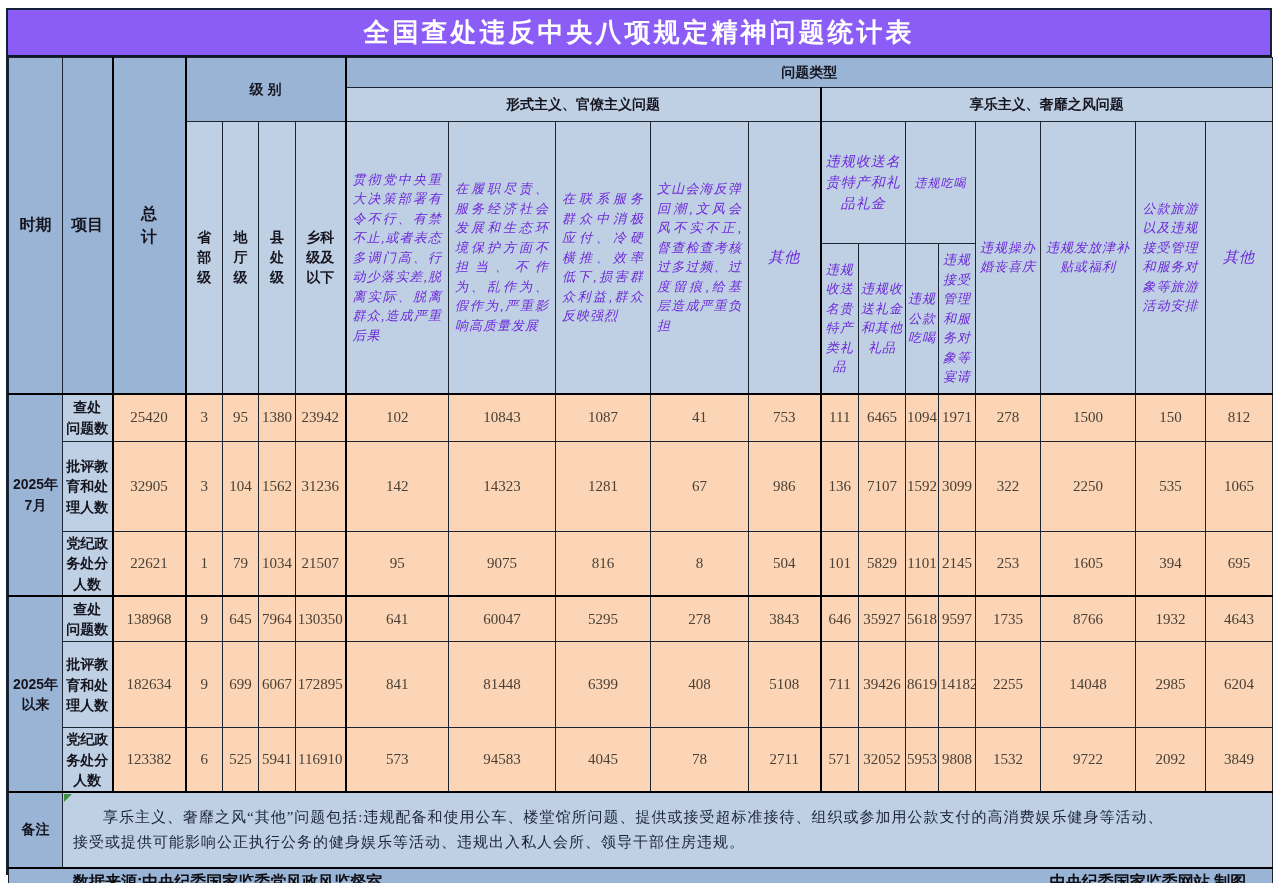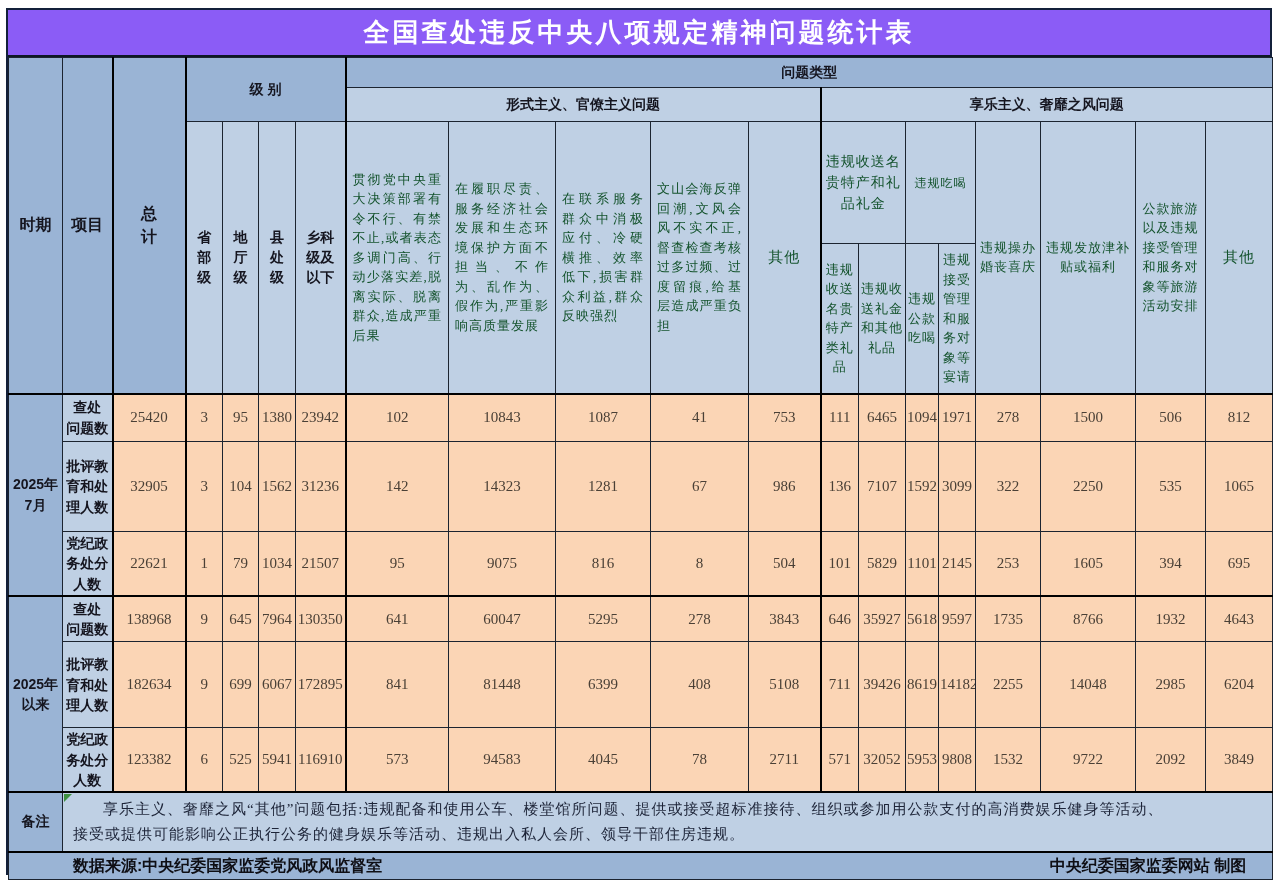--- a/index.html
+++ b/index.html
@@ -21,33 +21,34 @@
   td{
     border:1px solid #1c2430;text-align:center;vertical-align:middle;
     padding:1px;box-sizing:border-box;overflow:hidden;
   }
   .mid{background:#9AB4D5;}
   .lt{background:#BFD0E4;margin-left:44px;}
   .hdr{font-weight:bold;font-size:14px;color:#15151f;}
   .hdr-big{font-weight:bold;font-size:16px;color:#15151f;}
   .kai{
     font-family:"Liberation Serif","DejaVu Serif",serif;
-    font-weight:normal;font-size:13px;color:#14532d;line-height:1.5;
+    font-weight:normal;font-size:13px;color:#6d28d9;line-height:1.5;
     letter-spacing:1px;
+    font-style:italic;
   }
   .longtext{text-align:justify;padding:3px 6px;}
   .num{
     background:#FBD5B5;
     font-family:"Liberation Serif","DejaVu Serif",serif;
     font-size:15px;color:#4a4036;
   }
   .pre{white-space:pre-line;line-height:1.45;}
   .hl{border-left:2px solid #000;}
   .ht{border-top:2px solid #000;}
-  .note-cell{position:relative;text-align:left;padding:4px 10px;}
+  .note-cell{position:relative;text-align:left;padding:12px 10px;}
   .note-text{
     font-family:"Liberation Serif","DejaVu Serif",serif;
     font-size:15px;color:#1d2438;line-height:1.65;letter-spacing:1px;
   }
   .note-indent{text-indent:2em;}
   .corner-marker{
     position:absolute;left:1px;top:1px;width:0;height:0;
     border-top:8px solid #3F9142;border-right:8px solid transparent;
   }
   .src-bar{
@@ -148,21 +149,21 @@
       <td class="num ht">10843</td>
       <td class="num ht">1087</td>
       <td class="num ht">41</td>
       <td class="num ht">753</td>
       <td class="num ht hl">111</td>
       <td class="num ht">6465</td>
       <td class="num ht">1094</td>
       <td class="num ht">1971</td>
       <td class="num ht">278</td>
       <td class="num ht">1500</td>
-      <td class="num ht">506</td>
+      <td class="num ht">150</td>
       <td class="num ht">812</td>
     </tr>
 
     <tr style="height:90px">
       <td class="lt hdr pre">批评教
 育和处
 理人数</td>
       <td class="num hl">32905</td>
       <td class="num hl">3</td>
       <td class="num">104</td>

